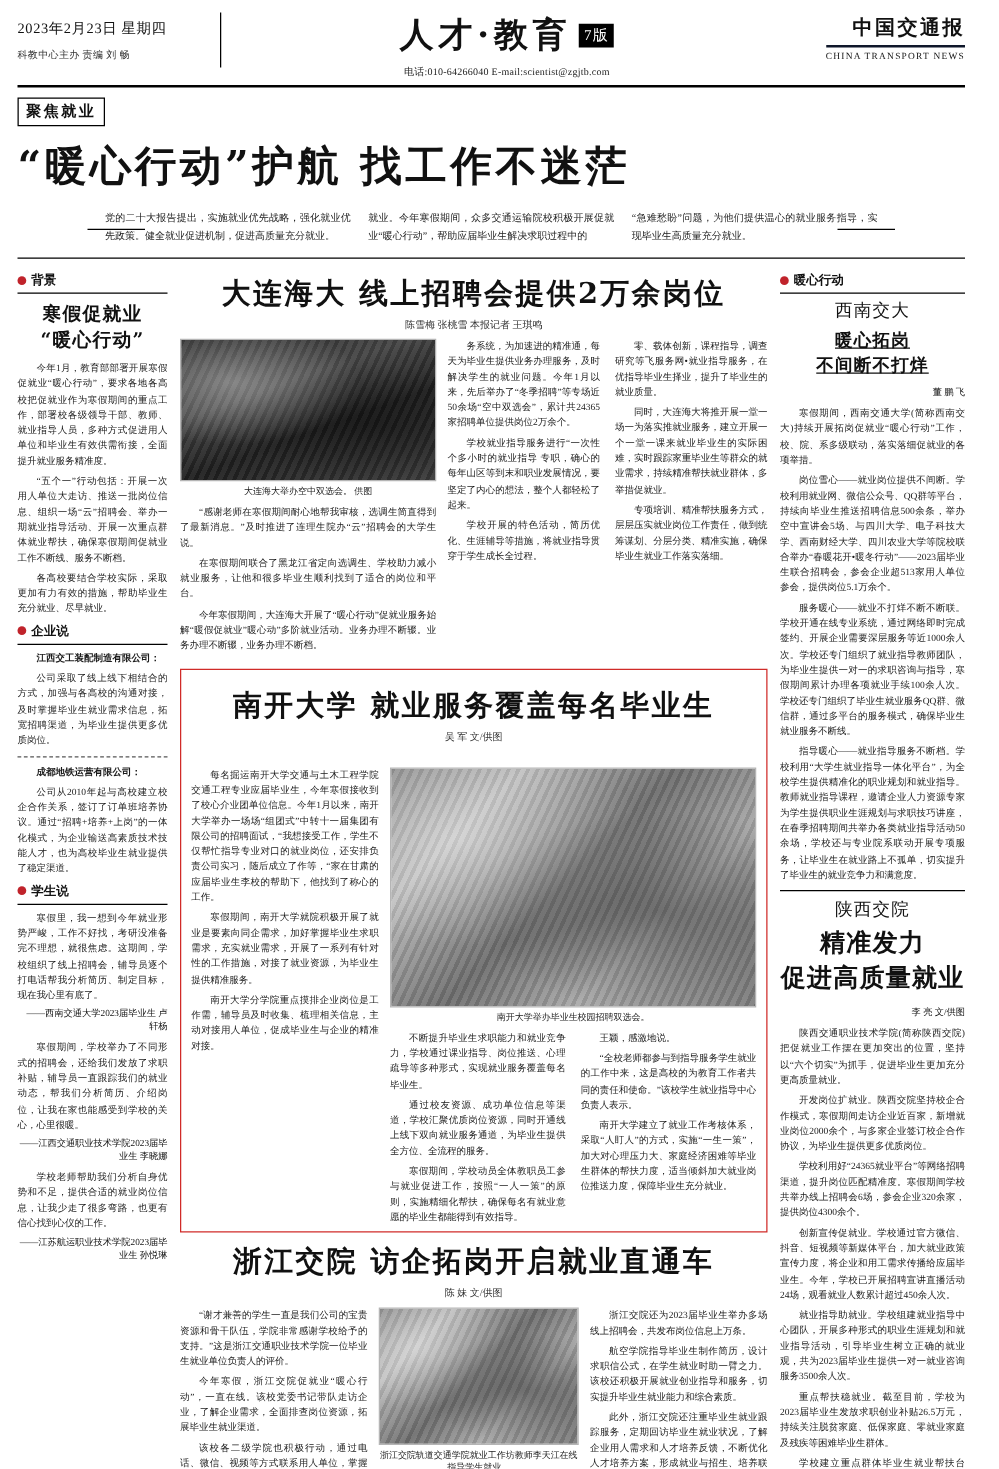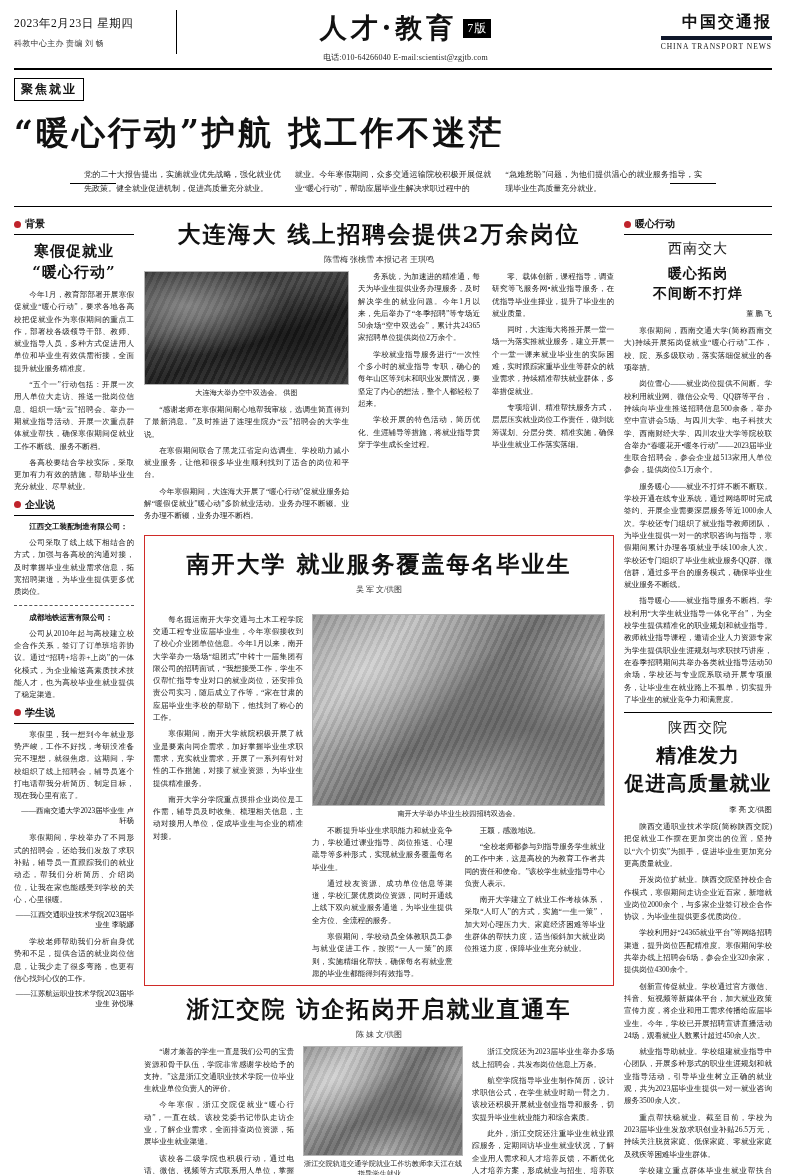--- a/index.html
+++ b/index.html
@@ -21,21 +21,21 @@
     font-family:"DejaVu Serif",serif;font-weight:bold;font-size:27px;letter-spacing:4px;
     display:inline-block;vertical-align:middle;
   }
   .mh-center .pagebox{
     display:inline-block;vertical-align:middle;background:#000;color:#fff;
     font-size:12px;padding:1px 4px;margin-left:6px;letter-spacing:1px;
   }
   .mh-center .contact{font-size:8px;margin-top:6px;color:#222;letter-spacing:.2px;}
   .mh-right{width:150px;text-align:right;padding-top:2px;}
   .mh-right .cn{font-size:16px;font-weight:bold;letter-spacing:2px;}
-  .mh-right .en{font-size:7.5px;letter-spacing:1px;margin-top:3px;border-top:4px solid #0f172a;padding-top:2px;display:inline-block;}
+  .mh-right .en{font-size:7.5px;letter-spacing:1px;margin-top:3px;border-top:2px solid #0f172a;padding-top:2px;display:inline-block;}
 
   .mh-line{border-top:2px solid #000;margin-top:2px;}
 
   
   .focusband{margin-top:8px;}
   .focus-tag{
     display:inline-block;border:1.5px solid #000;font-size:12px;font-weight:bold;
     padding:2px 6px;letter-spacing:2px;
   }
   .headline{
@@ -281,21 +281,21 @@
 
     <div class="col-right">
       <div class="rail-head">
         <span class="dot"></span>
         <span>暖心行动</span>
       </div>
       <div class="rail-rule"></div>
 
       <div>
         <div class="rail-item-title">西南交大</div>
-        <div class="rail-title" style="font-size:14px;">暖心拓岗<br>不间断不打烊</div>
+        <div class="rail-title" style="font-size:14px;text-decoration:underline;">暖心拓岗<br>不间断不打烊</div>
         <div class="sign">董 鹏  飞</div>
         <div class="body-text">
           <p>寒假期间，西南交通大学(简称西南交大)持续开展拓岗促就业“暖心行动”工作，校、院、系多级联动，落实落细促就业的各项举措。</p>
           <p>岗位雪心——就业岗位提供不间断。学校利用就业网、微信公众号、QQ群等平台，持续向毕业生推送招聘信息500余条，举办空中宣讲会5场、与四川大学、电子科技大学、西南财经大学、四川农业大学等院校联合举办“春暖花开•暖冬行动”——2023届毕业生联合招聘会，参会企业超513家用人单位参会，提供岗位5.1万余个。</p>
           <p>服务暖心——就业不打烊不断不断联。学校开通在线专业系统，通过网络即时完成签约、开展企业需要深层服务等近1000余人次。学校还专门组织了就业指导教师团队，为毕业生提供一对一的求职咨询与指导，寒假期间累计办理各项就业手续100余人次。学校还专门组织了毕业生就业服务QQ群、微信群，通过多平台的服务模式，确保毕业生就业服务不断线。</p>
           <p>指导暖心——就业指导服务不断档。学校利用“大学生就业指导一体化平台”，为全校学生提供精准化的职业规划和就业指导。教师就业指导课程，邀请企业人力资源专家为学生提供职业生涯规划与求职技巧讲座，在春季招聘期间共举办各类就业指导活动50余场，学校还与专业院系联动开展专项服务，让毕业生在就业路上不孤单，切实提升了毕业生的就业竞争力和满意度。</p>
         </div>
       </div>
 
       <div class="small-rule"></div>

